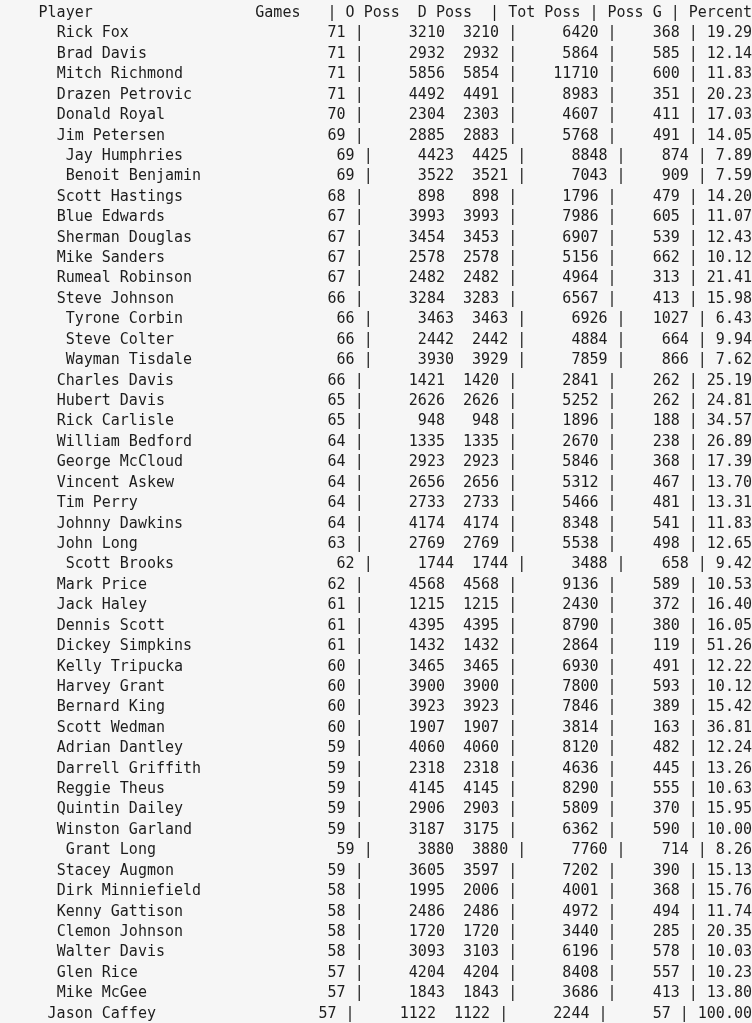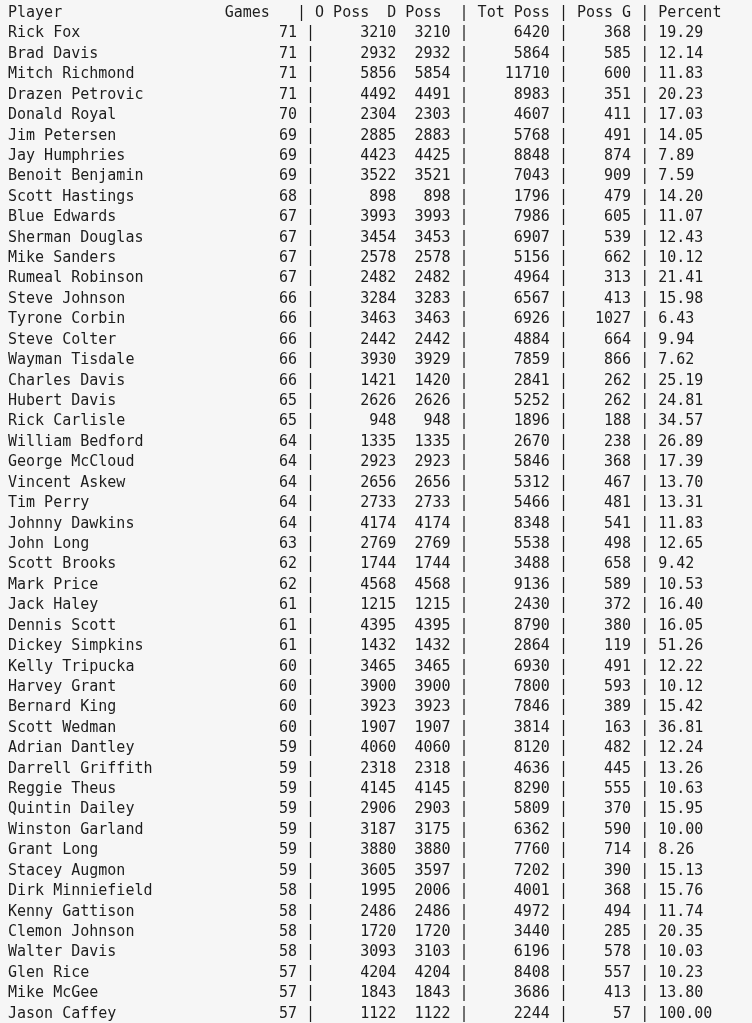--- a/index.html
+++ b/index.html
@@ -20,20 +20,21 @@
   }
   pre#stats {
     margin: 0;
     padding: 2px 0 0 8px;
     font-family: "DejaVu Sans Mono", "Liberation Mono", monospace;
     font-size: 15px;
     line-height: 20.42px;
     font-weight: normal;
     color: #1d1d1d;
     white-space: pre;
+    text-align: right;
   }
   pre#stats span.row {
     display: block;
   }
 </style>
 </head>
 <body style="background: rgb(246, 246, 246);">
 
 <div id="viewer">
   <pre id="stats" style="color: rgb(29, 29, 29);"><span class="row">Player                  Games   | O Poss  D Poss  | Tot Poss | Poss G | Percent</span><span class="row">Rick Fox                      71 |     3210  3210 |     6420 |    368 | 19.29</span><span class="row">Brad Davis                    71 |     2932  2932 |     5864 |    585 | 12.14</span><span class="row">Mitch Richmond                71 |     5856  5854 |    11710 |    600 | 11.83</span><span class="row">Drazen Petrovic               71 |     4492  4491 |     8983 |    351 | 20.23</span><span class="row">Donald Royal                  70 |     2304  2303 |     4607 |    411 | 17.03</span><span class="row">Jim Petersen                  69 |     2885  2883 |     5768 |    491 | 14.05</span><span class="row">Jay Humphries                 69 |     4423  4425 |     8848 |    874 | 7.89</span><span class="row">Benoit Benjamin               69 |     3522  3521 |     7043 |    909 | 7.59</span><span class="row">Scott Hastings                68 |      898   898 |     1796 |    479 | 14.20</span><span class="row">Blue Edwards                  67 |     3993  3993 |     7986 |    605 | 11.07</span><span class="row">Sherman Douglas               67 |     3454  3453 |     6907 |    539 | 12.43</span><span class="row">Mike Sanders                  67 |     2578  2578 |     5156 |    662 | 10.12</span><span class="row">Rumeal Robinson               67 |     2482  2482 |     4964 |    313 | 21.41</span><span class="row">Steve Johnson                 66 |     3284  3283 |     6567 |    413 | 15.98</span><span class="row">Tyrone Corbin                 66 |     3463  3463 |     6926 |   1027 | 6.43</span><span class="row">Steve Colter                  66 |     2442  2442 |     4884 |    664 | 9.94</span><span class="row">Wayman Tisdale                66 |     3930  3929 |     7859 |    866 | 7.62</span><span class="row">Charles Davis                 66 |     1421  1420 |     2841 |    262 | 25.19</span><span class="row">Hubert Davis                  65 |     2626  2626 |     5252 |    262 | 24.81</span><span class="row">Rick Carlisle                 65 |      948   948 |     1896 |    188 | 34.57</span><span class="row">William Bedford               64 |     1335  1335 |     2670 |    238 | 26.89</span><span class="row">George McCloud                64 |     2923  2923 |     5846 |    368 | 17.39</span><span class="row">Vincent Askew                 64 |     2656  2656 |     5312 |    467 | 13.70</span><span class="row">Tim Perry                     64 |     2733  2733 |     5466 |    481 | 13.31</span><span class="row">Johnny Dawkins                64 |     4174  4174 |     8348 |    541 | 11.83</span><span class="row">John Long                     63 |     2769  2769 |     5538 |    498 | 12.65</span><span class="row">Scott Brooks                  62 |     1744  1744 |     3488 |    658 | 9.42</span><span class="row">Mark Price                    62 |     4568  4568 |     9136 |    589 | 10.53</span><span class="row">Jack Haley                    61 |     1215  1215 |     2430 |    372 | 16.40</span><span class="row">Dennis Scott                  61 |     4395  4395 |     8790 |    380 | 16.05</span><span class="row">Dickey Simpkins               61 |     1432  1432 |     2864 |    119 | 51.26</span><span class="row">Kelly Tripucka                60 |     3465  3465 |     6930 |    491 | 12.22</span><span class="row">Harvey Grant                  60 |     3900  3900 |     7800 |    593 | 10.12</span><span class="row">Bernard King                  60 |     3923  3923 |     7846 |    389 | 15.42</span><span class="row">Scott Wedman                  60 |     1907  1907 |     3814 |    163 | 36.81</span><span class="row">Adrian Dantley                59 |     4060  4060 |     8120 |    482 | 12.24</span><span class="row">Darrell Griffith              59 |     2318  2318 |     4636 |    445 | 13.26</span><span class="row">Reggie Theus                  59 |     4145  4145 |     8290 |    555 | 10.63</span><span class="row">Quintin Dailey                59 |     2906  2903 |     5809 |    370 | 15.95</span><span class="row">Winston Garland               59 |     3187  3175 |     6362 |    590 | 10.00</span><span class="row">Grant Long                    59 |     3880  3880 |     7760 |    714 | 8.26</span><span class="row">Stacey Augmon                 59 |     3605  3597 |     7202 |    390 | 15.13</span><span class="row">Dirk Minniefield              58 |     1995  2006 |     4001 |    368 | 15.76</span><span class="row">Kenny Gattison                58 |     2486  2486 |     4972 |    494 | 11.74</span><span class="row">Clemon Johnson                58 |     1720  1720 |     3440 |    285 | 20.35</span><span class="row">Walter Davis                  58 |     3093  3103 |     6196 |    578 | 10.03</span><span class="row">Glen Rice                     57 |     4204  4204 |     8408 |    557 | 10.23</span><span class="row">Mike McGee                    57 |     1843  1843 |     3686 |    413 | 13.80</span><span class="row">Jason Caffey                  57 |     1122  1122 |     2244 |     57 | 100.00</span></pre>

